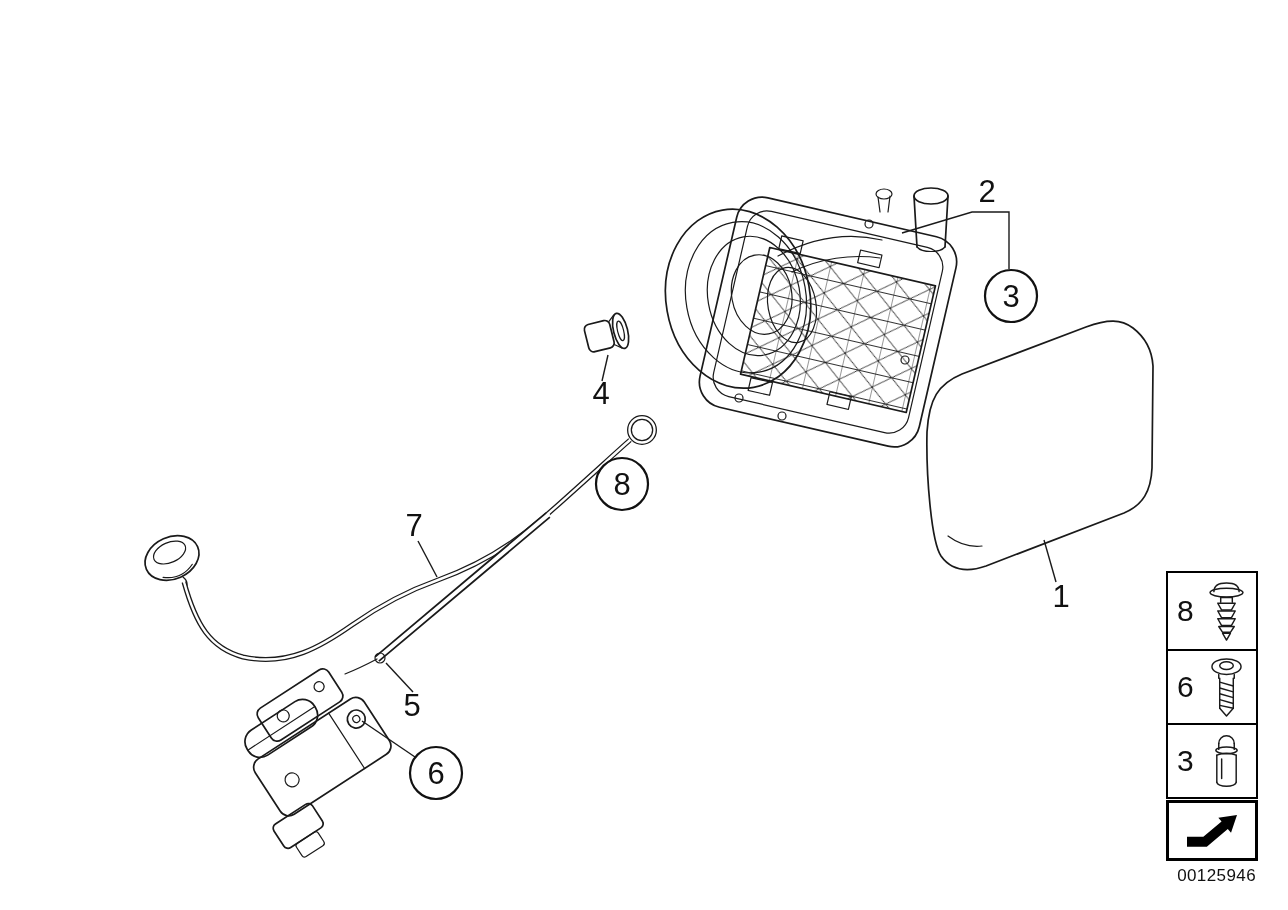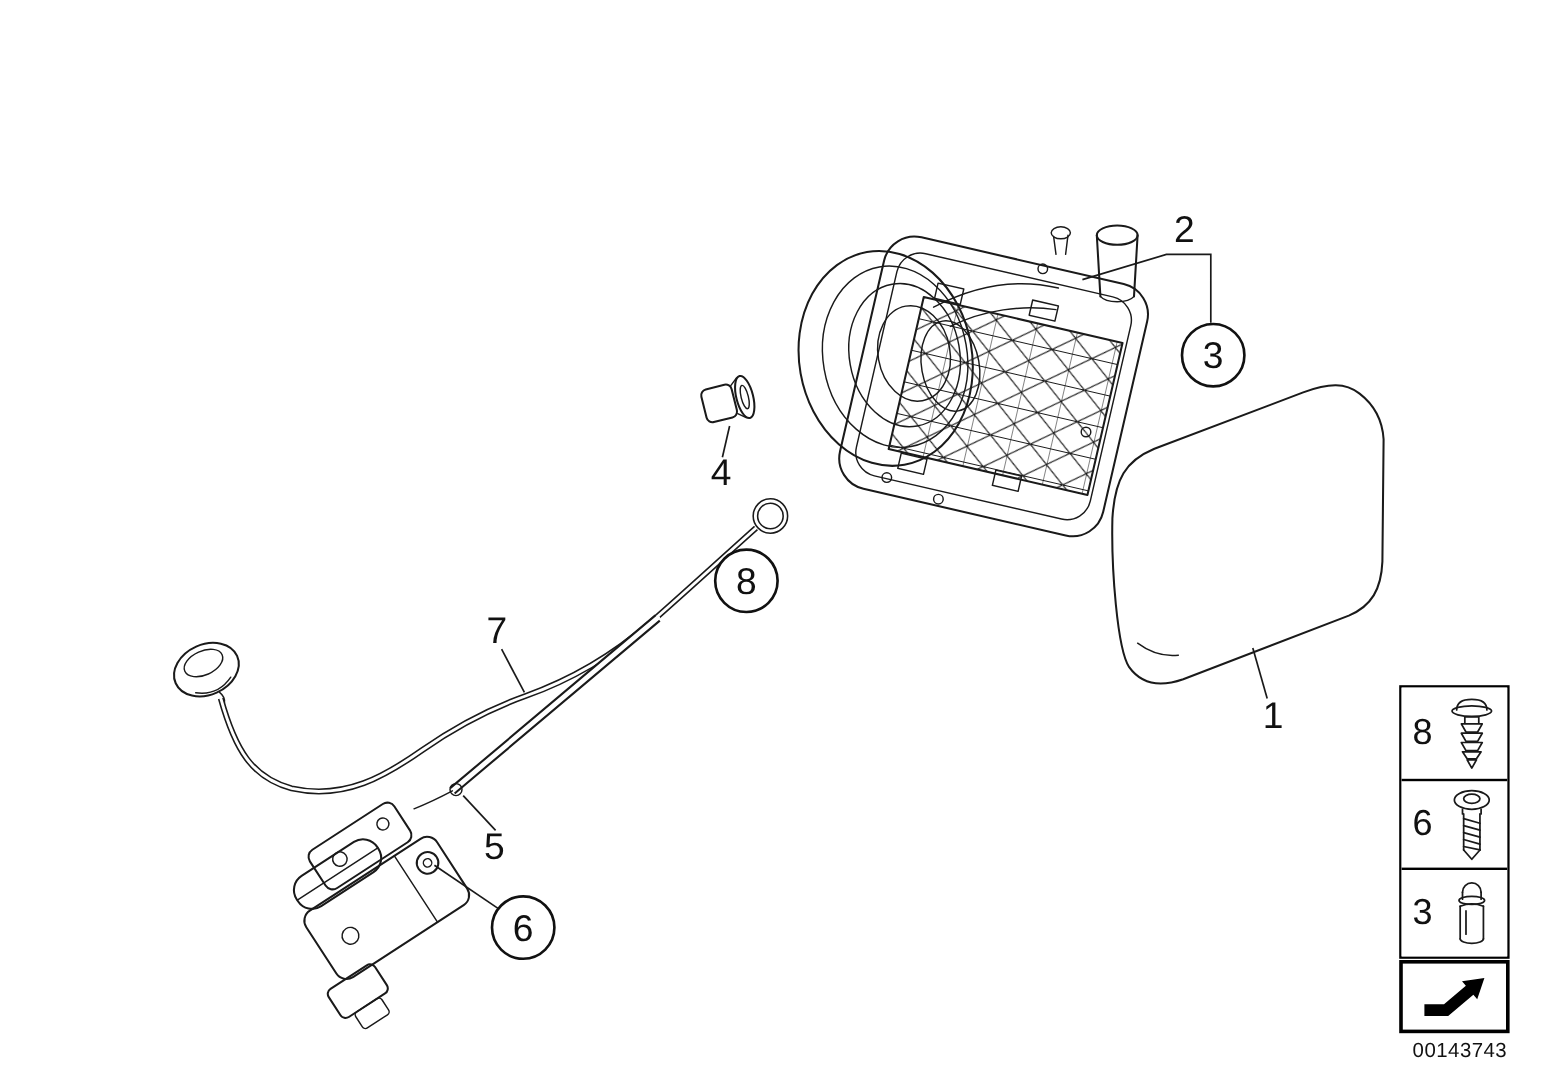--- a/index.html
+++ b/index.html
@@ -205,15 +205,15 @@
       </svg>
     </div>
   </div>
 
   <div class="direction-box">
     <svg viewBox="0 0 68 56">
       <path d="M6,34.5 L24.3,34.5 L44.7,17.4 L41.1,13.2 L62,10 L55.3,30 L51.7,25.8 L28.2,45.5 L6,45.5 Z" fill="#000"></path>
     </svg>
   </div>
 
-  <div class="doc-number">00143743</div>
+  <div class="doc-number">00125946</div>
 
 </div>
 
 </body></html>

